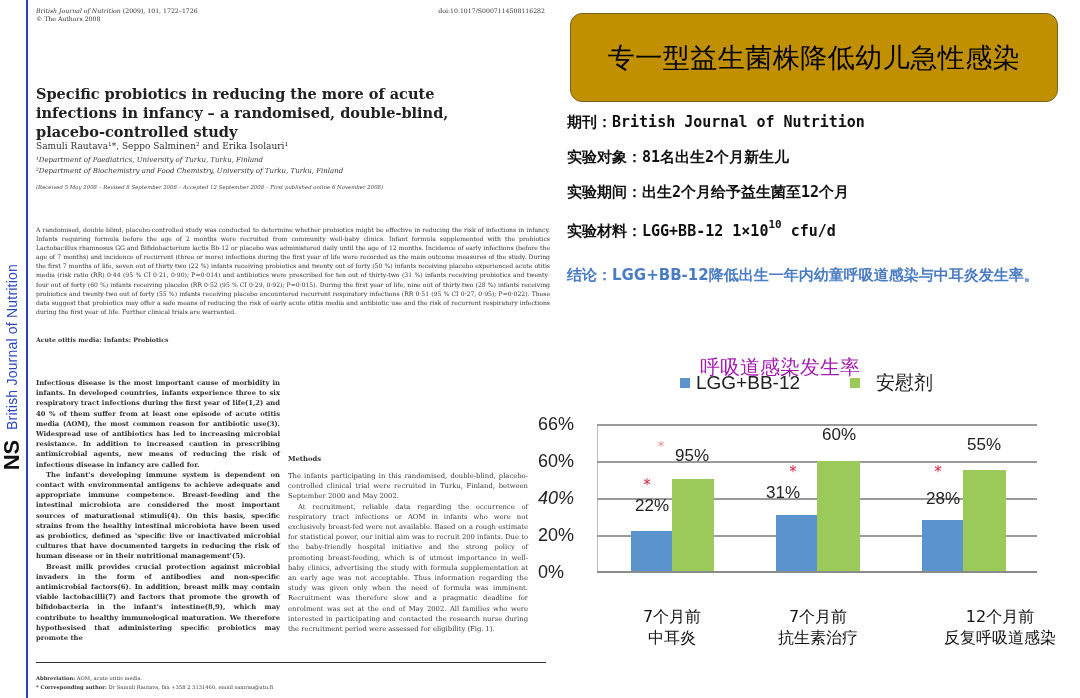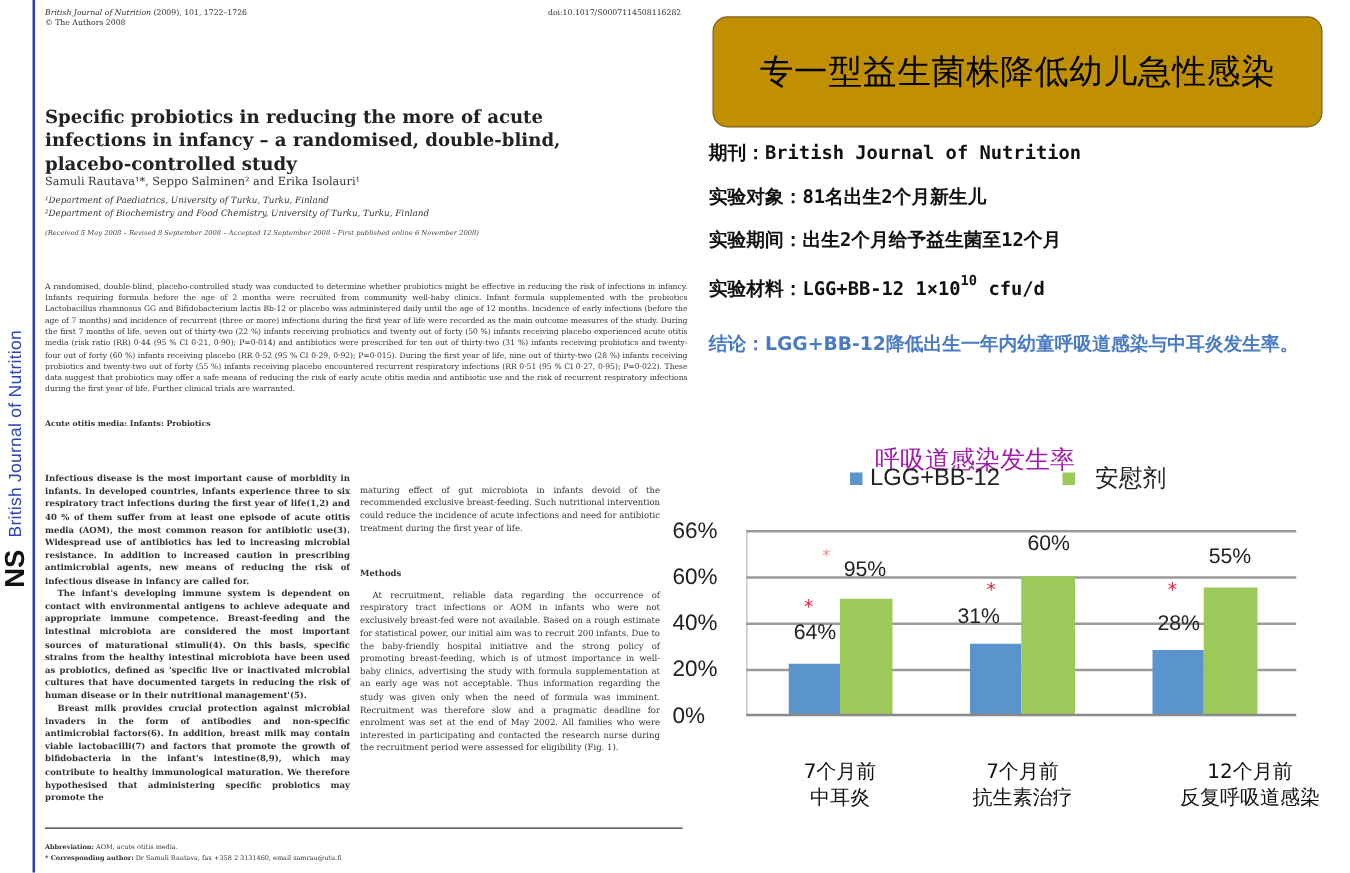--- a/index.html
+++ b/index.html
@@ -84,25 +84,23 @@
 
   <div class="p-abstract">A randomised, double-blind, placebo-controlled study was conducted to determine whether probiotics might be effective in reducing the risk of infections in infancy. Infants requiring formula before the age of 2 months were recruited from community well-baby clinics. Infant formula supplemented with the probiotics Lactobacillus rhamnosus GG and Bifidobacterium lactis Bb-12 or placebo was administered daily until the age of 12 months. Incidence of early infections (before the age of 7 months) and incidence of recurrent (three or more) infections during the first year of life were recorded as the main outcome measures of the study. During the first 7 months of life, seven out of thirty-two (22 %) infants receiving probiotics and twenty out of forty (50 %) infants receiving placebo experienced acute otitis media (risk ratio (RR) 0·44 (95 % CI 0·21, 0·90); P=0·014) and antibiotics were prescribed for ten out of thirty-two (31 %) infants receiving probiotics and twenty-four out of forty (60 %) infants receiving placebo (RR 0·52 (95 % CI 0·29, 0·92); P=0·015). During the first year of life, nine out of thirty-two (28 %) infants receiving probiotics and twenty-two out of forty (55 %) infants receiving placebo encountered recurrent respiratory infections (RR 0·51 (95 % CI 0·27, 0·95); P=0·022). These data suggest that probiotics may offer a safe means of reducing the risk of early acute otitis media and antibiotic use and the risk of recurrent respiratory infections during the first year of life. Further clinical trials are warranted.</div>
   <div class="p-keywords">Acute otitis media: Infants: Probiotics</div>
 
   <div class="p-col" style="left:36px; top:378px; width:244px;font-weight:bold;">
     <p>Infectious disease is the most important cause of morbidity in infants. In developed countries, infants experience three to six respiratory tract infections during the first year of life(1,2) and 40 % of them suffer from at least one episode of acute otitis media (AOM), the most common reason for antibiotic use(3). Widespread use of antibiotics has led to increasing microbial resistance. In addition to increased caution in prescribing antimicrobial agents, new means of reducing the risk of infectious disease in infancy are called for.</p>
     <p class="ind">The infant's developing immune system is dependent on contact with environmental antigens to achieve adequate and appropriate immune competence. Breast-feeding and the intestinal microbiota are considered the most important sources of maturational stimuli(4). On this basis, specific strains from the healthy intestinal microbiota have been used as probiotics, defined as 'specific live or inactivated microbial cultures that have documented targets in reducing the risk of human disease or in their nutritional management'(5).</p>
     <p class="ind">Breast milk provides crucial protection against microbial invaders in the form of antibodies and non-specific antimicrobial factors(6). In addition, breast milk may contain viable lactobacilli(7) and factors that promote the growth of bifidobacteria in the infant's intestine(8,9), which may contribute to healthy immunological maturation. We therefore hypothesised that administering specific probiotics may promote the</p>
   </div>
 
-  <div class="p-col" style="left:288px; top:387px; width:240px;">
-    <p>maturing effect of gut microbiota in infants devoid of the recommended exclusive breast-feeding. Such nutritional intervention could reduce the incidence of acute infections and need for antibiotic treatment during the first year of life.</p>
-  </div>
   <div class="p-heading">Methods</div>
   <div class="p-col" style="left:288px; top:471px; width:240px;">
+    <p>The infants participating in this randomised, double-blind, placebo-controlled clinical trial were recruited in Turku, Finland, between September 2000 and May 2002.</p>
     <p class="ind">At recruitment, reliable data regarding the occurrence of respiratory tract infections or AOM in infants who were not exclusively breast-fed were not available. Based on a rough estimate for statistical power, our initial aim was to recruit 200 infants. Due to the baby-friendly hospital initiative and the strong policy of promoting breast-feeding, which is of utmost importance in well-baby clinics, advertising the study with formula supplementation at an early age was not acceptable. Thus information regarding the study was given only when the need of formula was imminent. Recruitment was therefore slow and a pragmatic deadline for enrolment was set at the end of May 2002. All families who were interested in participating and contacted the research nurse during the recruitment period were assessed for eligibility (Fig. 1).</p>
   </div>
 
   <div class="p-rule"></div>
   <div class="p-foot" style="top:675px;"><b>Abbreviation:</b><span> AOM, acute otitis media.</span></div>
   <div class="p-foot" style="top:684px;"><b>* Corresponding author:</b><span> Dr Samuli Rautava, fax +358 2 3131460, email samrau@utu.fi</span></div>
 </div>
 
 <div class="title-box">
   <div class="title-line">专一型益生菌株降低幼儿急性感染</div>
@@ -124,42 +122,42 @@
   <div class="item item2">
     <span class="sw" style="background:#9bc95a; margin-right:16px;"></span>
     <span>安慰剂</span>
   </div>
 </div>
 
 <div class="chart">
 
   <div class="ytick" style="top:14px;">66%</div>
   <div class="ytick" style="top:51px;">60%</div>
-  <div class="ytick" style="top:88px;">40%</div>
+  <div class="ytick" style="top:88px;font-style:italic;">40%</div>
   <div class="ytick" style="top:125px;">20%</div>
   <div class="ytick" style="top:162px;">0%</div>
 
   <div class="plot-left"></div>
   <div class="grid" style="top:24px;"></div>
   <div class="grid" style="top:61px;"></div>
   <div class="grid" style="top:98px;"></div>
   <div class="grid" style="top:135px;"></div>
 
   <div class="bar blue" style="left:101px; top:131px; width:41px; height:41px;"></div>
   <div class="bar green" style="left:142px; top:79px;  width:42px; height:93px;"></div>
 
   <div class="bar blue" style="left:246px; top:115px; width:41px; height:57px;"></div>
   <div class="bar green" style="left:287px; top:61px;  width:43px; height:111px;"></div>
 
   <div class="bar blue" style="left:392px; top:120px; width:41px; height:52px;"></div>
   <div class="bar green" style="left:433px; top:70px;  width:43px; height:102px;"></div>
 
   <div class="grid base" style="top:171px;"></div>
 
-  <div class="vlabel" style="left:122px; top:96px;">64%</div>
+  <div class="vlabel" style="left:122px; top:96px;">22%</div>
   <div class="vlabel" style="left:162px; top:46px;">95%</div>
   <div class="vlabel" style="left:253px; top:83px;">31%</div>
   <div class="vlabel" style="left:309px; top:25px;">60%</div>
   <div class="vlabel" style="left:413px; top:89px;">28%</div>
   <div class="vlabel" style="left:454px; top:35px;">55%</div>
 
   <div class="star light" style="left:131px; top:38px;">*</div>
   <div class="star" style="left:117px; top:76px;">*</div>
   <div class="star" style="left:263px; top:63px;">*</div>
   <div class="star" style="left:408px; top:63px;">*</div>

